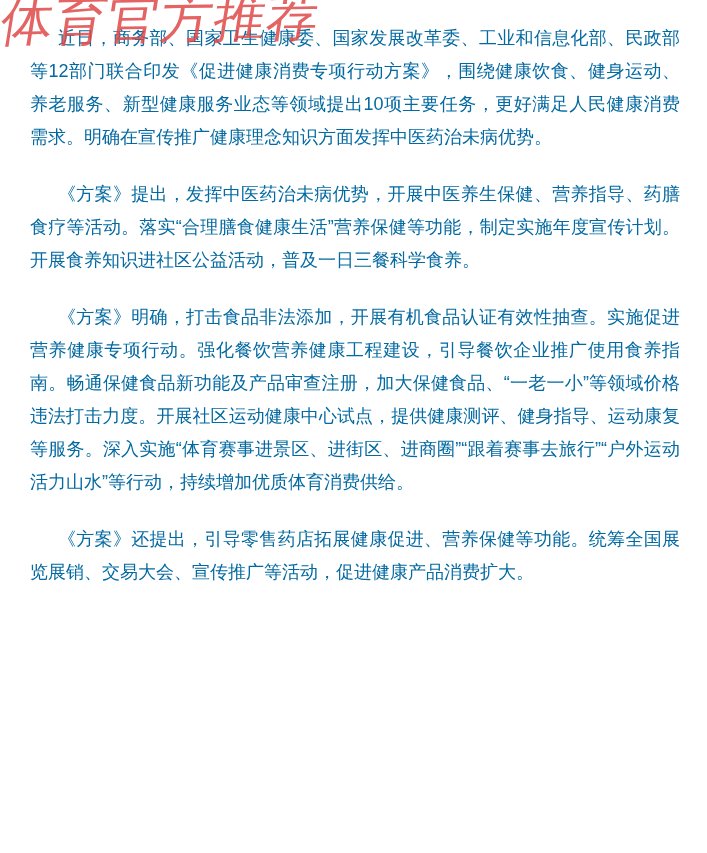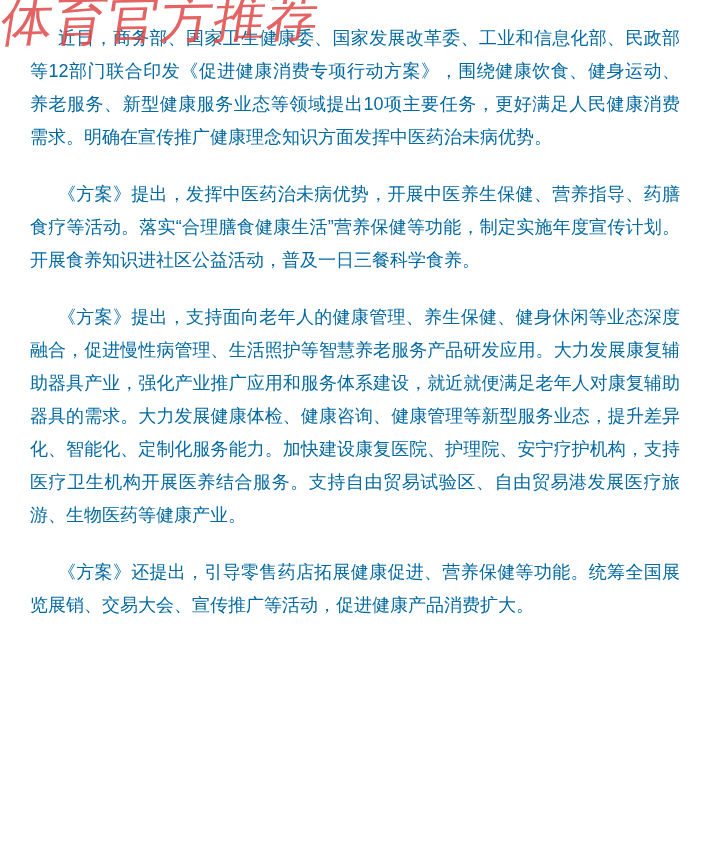--- a/index.html
+++ b/index.html
@@ -50,16 +50,16 @@
   }
 </style>
 </head>
 <body>
 
 <div class="page">
   <div class="watermark">体育官方推荐</div>
   <div class="content">
     <p>近日，商务部、国家卫生健康委、国家发展改革委、工业和信息化部、民政部等12部门联合印发《促进健康消费专项行动方案》，围绕健康饮食、健身运动、养老服务、新型健康服务业态等领域提出10项主要任务，更好满足人民健康消费需求。明确在宣传推广健康理念知识方面发挥中医药治未病优势。</p>
     <p>《方案》提出，发挥中医药治未病优势，开展中医养生保健、营养指导、药膳食疗等活动。落实“合理膳食健康生活”营养保健等功能，制定实施年度宣传计划。开展食养知识进社区公益活动，普及一日三餐科学食养。</p>
-    <p>《方案》提出，支持面向老年人的健康管理、养生保健、健身休闲等业态深度融合，促进慢性病管理、生活照护等智慧养老服务产品研发应用。大力发展康复辅助器具产业，强化产业推广应用和服务体系建设，就近就便满足老年人对康复辅助器具的需求。大力发展健康体检、健康咨询、健康管理等新型服务业态，提升差异化、智能化、定制化服务能力。加快建设康复医院、护理院、安宁疗护机构，支持医疗卫生机构开展医养结合服务。支持自由贸易试验区、自由贸易港发展医疗旅游、生物医药等健康产业。</p>
+    <p>《方案》明确，打击食品非法添加，开展有机食品认证有效性抽查。实施促进营养健康专项行动。强化餐饮营养健康工程建设，引导餐饮企业推广使用食养指南。畅通保健食品新功能及产品审查注册，加大保健食品、“一老一小”等领域价格违法打击力度。开展社区运动健康中心试点，提供健康测评、健身指导、运动康复等服务。深入实施“体育赛事进景区、进街区、进商圈”“跟着赛事去旅行”“户外运动活力山水”等行动，持续增加优质体育消费供给。</p>
     <p>《方案》还提出，引导零售药店拓展健康促进、营养保健等功能。统筹全国展览展销、交易大会、宣传推广等活动，促进健康产品消费扩大。</p>
   </div>
 </div>
 
 </body></html>

